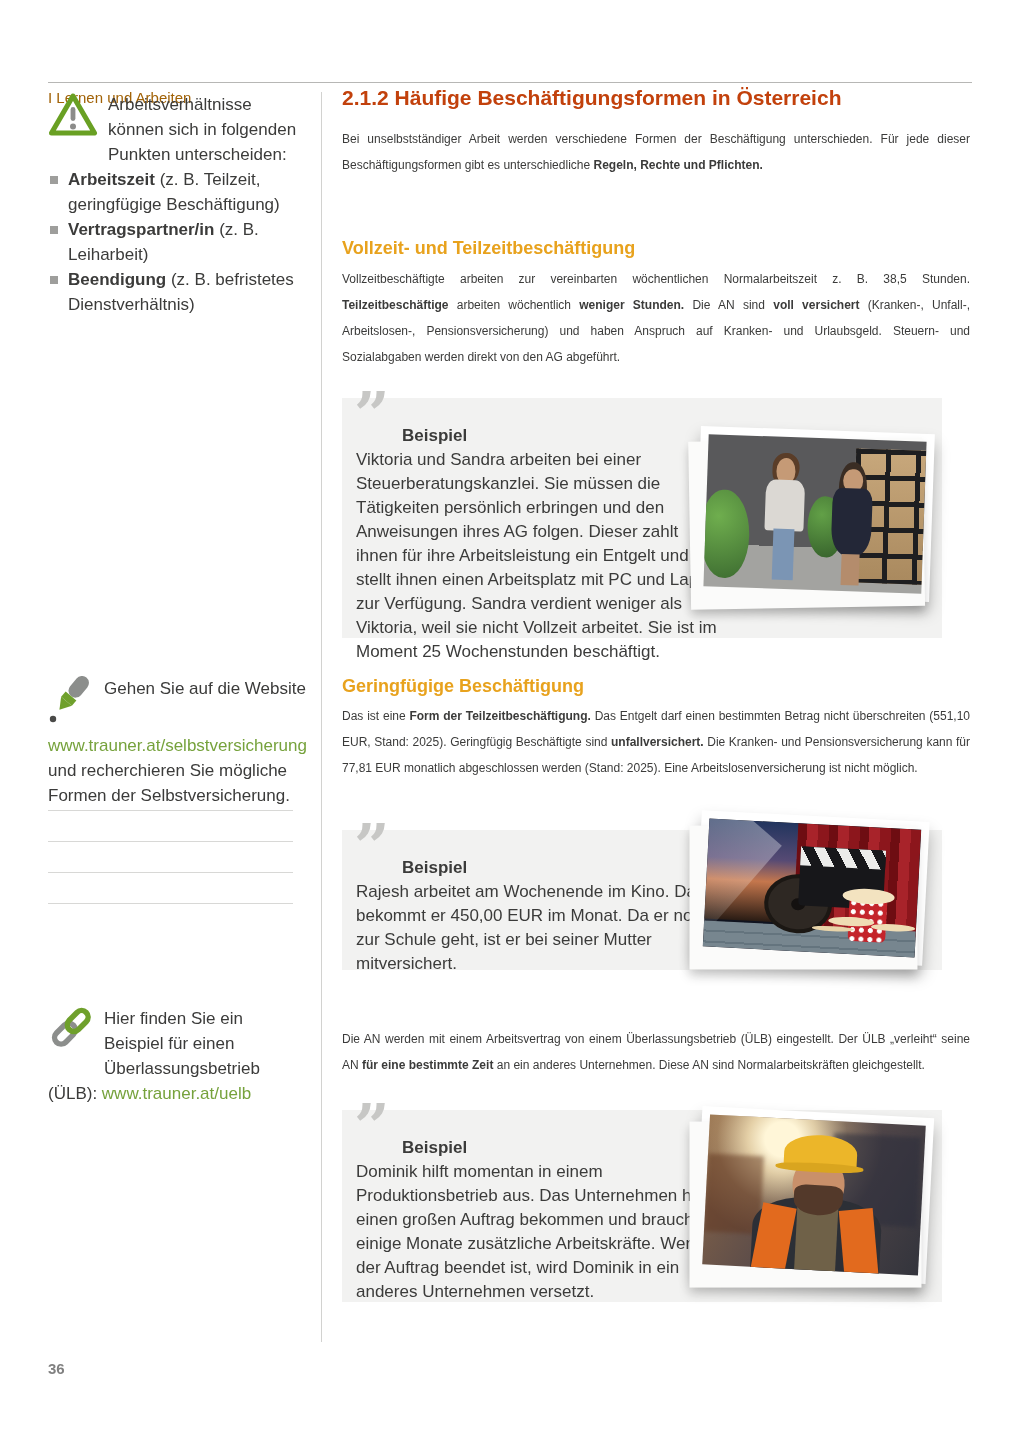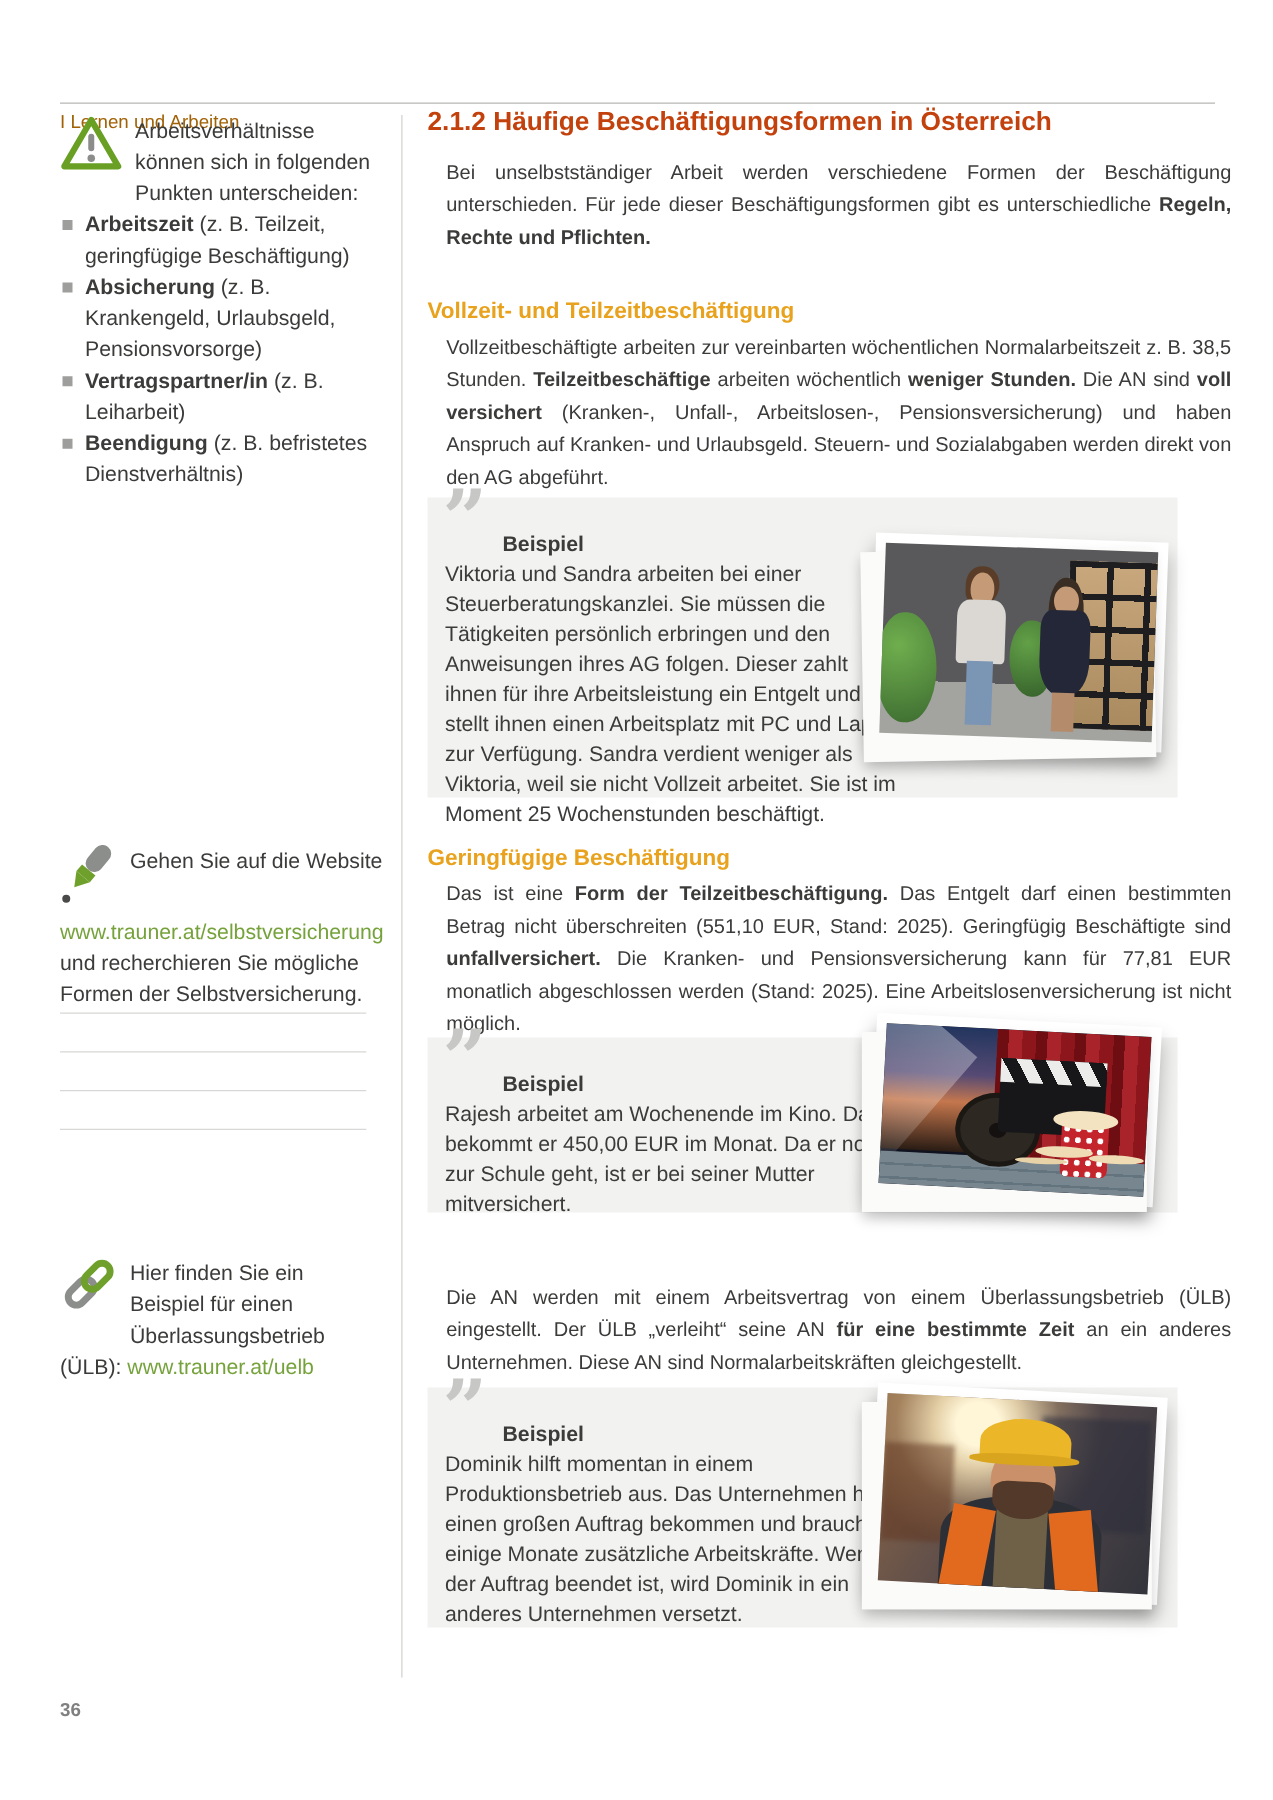--- a/index.html
+++ b/index.html
@@ -23,21 +23,21 @@
   .side-list { list-style:none; margin-top:0; }
   .side-list li { position:relative; padding-left:20px; }
   .side-list .sq { position:absolute; left:2px; top:9px; width:8px; height:8px; background:#9e9e9c; }
   .website-block { top:676px; }
   .link-block    { top:1006px; }
   .green-link { color:#76a23c; text-decoration:none; cursor:pointer; }
   .rule-line { position:absolute; left:48px; width:245px; height:1px; background:#d8d8d6; }
 
   
   .main-title { position:absolute; left:342px; top:86px; width:628px; font-size:21px; font-weight:bold; color:#c2410c; }
-  .body-par   { position:absolute; left:357px; width:628px; font-size:16px; line-height:26px; text-align:justify; }
+  .body-par   { position:absolute; left:342px; width:628px; font-size:12px; line-height:26px; text-align:justify; }
   .intro      { top:126px; }
   .sec-head   { position:absolute; left:342px; width:628px; font-size:18px; font-weight:bold; color:#e8a21d; }
   .sec1-head { top:238px; }  .sec1-body { top:266px; }
   .sec2-head { top:676px; }  .sec2-body { top:703px; }
   .sec3-head { top:998px; }  .sec3-body { top:1026px; }
 
   
   .example-box { position:absolute; left:342px; width:600px; background:#f2f2f1; padding:8px 14px; }
   .ex1 { top:398px; height:240px; }
   .ex2 { top:830px; height:140px; }
@@ -144,21 +144,20 @@
     <span class="side-icon">
       <svg width="50" height="45" viewBox="0 0 50 45">
         <path d="M25 4 L46.5 41 L3.5 41 Z" fill="#ffffff" stroke="#69a023" stroke-width="5" stroke-linejoin="round"></path>
         <rect x="22.6" y="15" width="4.8" height="14" rx="2.4" fill="#8c8c8a"></rect>
         <circle cx="25" cy="34.5" r="3" fill="#8c8c8a"></circle>
       </svg>
     </span>
     <span>Arbeitsverhältnisse können sich in folgenden Punkten unterscheiden:</span>
     <ul class="side-list">
       <li><span class="sq"></span><span class="b">Arbeitszeit</span><span> (z. B. Teilzeit, geringfügige Beschäftigung)</span></li>
-      <li><span class="sq"></span><span class="b">Absicherung</span><span> (z. B. Krankengeld, Urlaubsgeld, Pensionsvorsorge)</span></li>
       <li><span class="sq"></span><span class="b">Vertragspartner/in</span><span> (z. B. Leiharbeit)</span></li>
       <li><span class="sq"></span><span class="b">Beendigung</span><span> (z. B. befristetes Dienstverhältnis)</span></li>
     </ul>
   </div>
 
   <div class="side-block website-block">
     <span class="side-icon">
       <svg width="46" height="48" viewBox="0 0 46 48">
         <g transform="rotate(40 23 20)">
           <rect x="16" y="-4" width="14" height="24" rx="7" fill="#8c8e8c"></rect>

